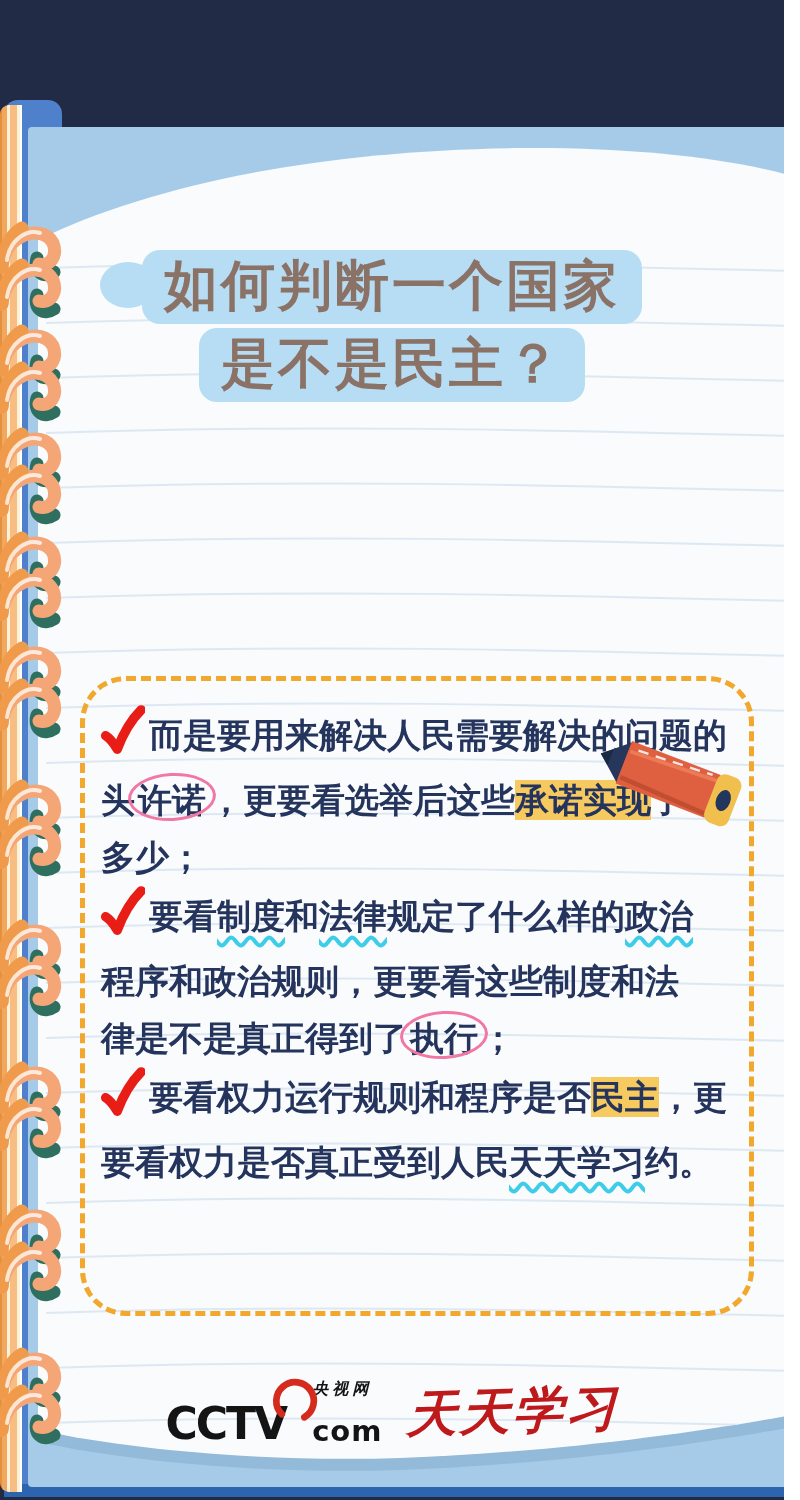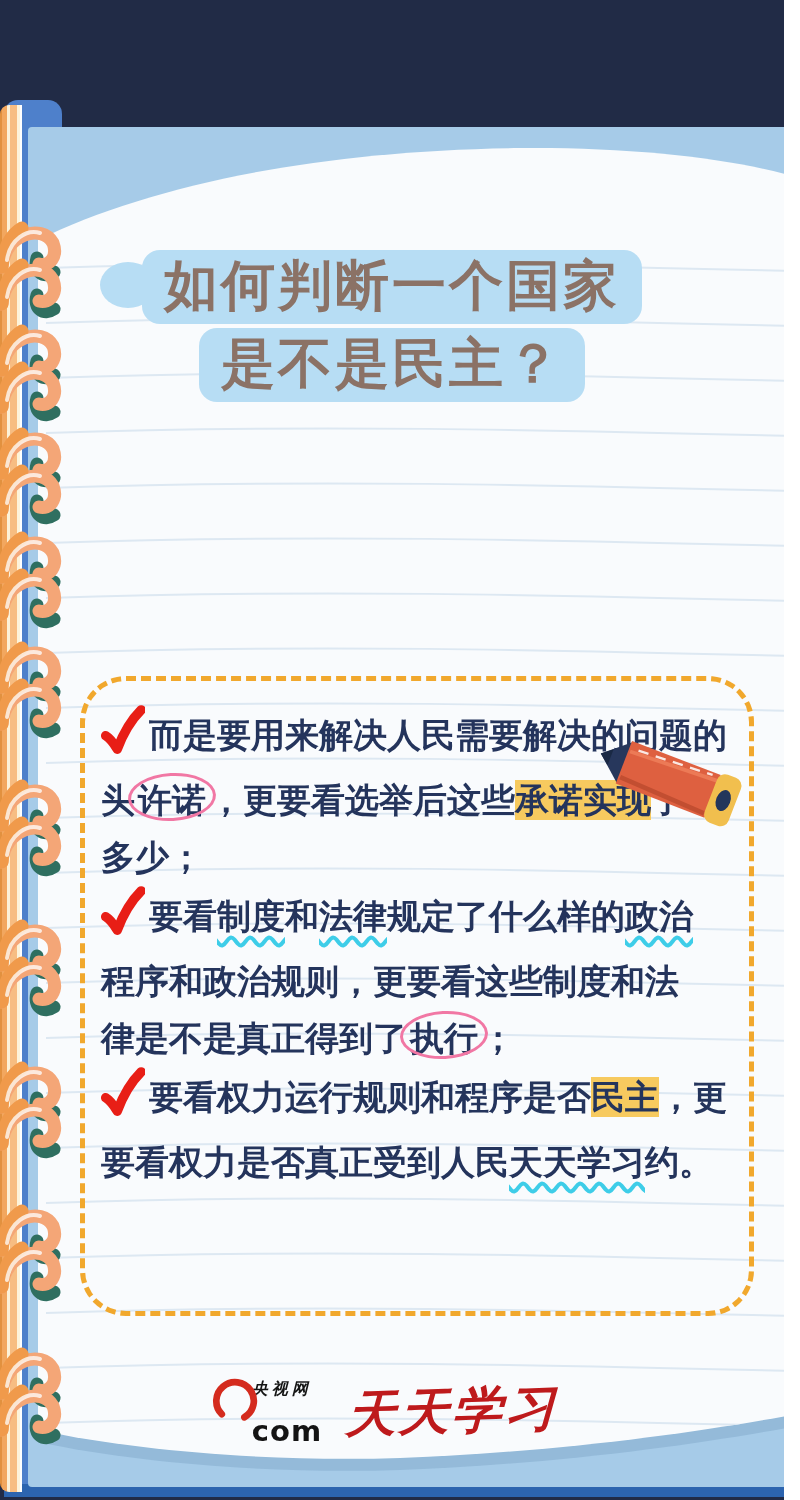--- a/index.html
+++ b/index.html
@@ -263,20 +263,21 @@
     <rect x="28" y="12" width="100" height="48" fill="#de6040"></rect>
     <line x1="30" y1="23" x2="126" y2="19" stroke="#ec7a56" stroke-width="4"></line>
     <line x1="30" y1="52" x2="126" y2="56" stroke="#c24e31" stroke-width="5"></line>
     <path d="M38,19 L120,15" stroke="#ffffff" stroke-width="2.5" stroke-dasharray="11 8" opacity="0.85" fill="none"></path>
     <rect x="126" y="9" width="27" height="54" rx="9" fill="#f1bf4e"></rect>
     <ellipse cx="140" cy="36" rx="7.5" ry="11.5" fill="#23365b"></ellipse>
   </svg>
 
   <div class="footer">
     <div class="cctv-logo">
+      <span class="cctv-text">CCTV</span>
       <span class="cctv-swoosh">
         <svg width="50" height="50" viewBox="0 0 56 56">
           <path d="M13.2,42.8 A21,21 0 1 1 38.5,46.2" fill="none" stroke="#d42b1e" stroke-width="7.5" stroke-linecap="round"></path>
         </svg>
       </span>
       <span class="cctv-col">
         <span class="cctv-cn">央视网</span>
         <span class="cctv-com">com</span>
       </span>
     </div>

